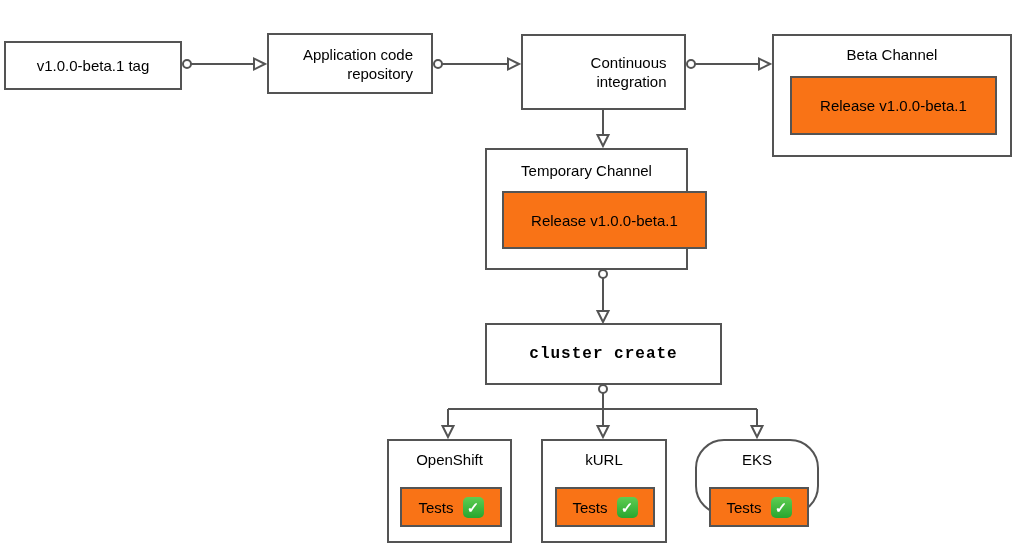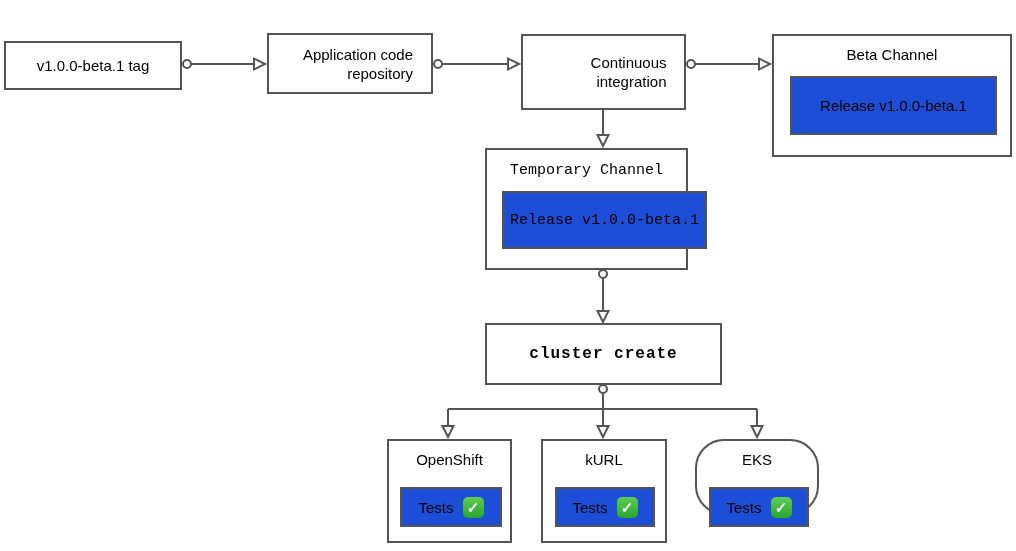--- a/index.html
+++ b/index.html
@@ -47,21 +47,21 @@
     top: 10px;
     left: 0;
     width: 100%;
     text-align: center;
     font-size: 15px;
     color: #000000;
   }
   .inner-box {
     position: absolute;
     box-sizing: border-box;
-    background: #1d4ed8;
+    background: #f97316;
     border: 2px solid #545454;
     display: flex;
     align-items: center;
     justify-content: center;
     text-align: center;
     font-size: 15px;
     color: #000000;
   }
   .mono-label {
     font-family: "Liberation Mono", "DejaVu Sans Mono", monospace;
@@ -148,21 +148,21 @@
     <div class="wrap-label">Continuous integration</div>
   </div>
 
   <div class="node" style="left:772px; top:3px; width:240px; height:123px;margin-top:31px;">
     <div class="container-title">Beta Channel</div>
     <div class="inner-box" style="left:16px; top:40px; width:207px; height:59px;">
       <span>Release v1.0.0-beta.1</span>
     </div>
   </div>
 
-  <div class="node" style="left:485px; top:148px; width:203px; height:122px;font-family:Liberation Mono, monospace;">
+  <div class="node" style="left:485px; top:148px; width:203px; height:122px;">
     <div class="container-title" style="top:12px;">Temporary Channel</div>
     <div class="inner-box" style="left:15px; top:41px; width:205px; height:58px;">
       <span>Release v1.0.0-beta.1</span>
     </div>
   </div>
 
   <div class="node center-label" style="left:485px; top:323px; width:237px; height:62px;justify-content:center;">
     <span class="mono-label">cluster create</span>
   </div>
 

